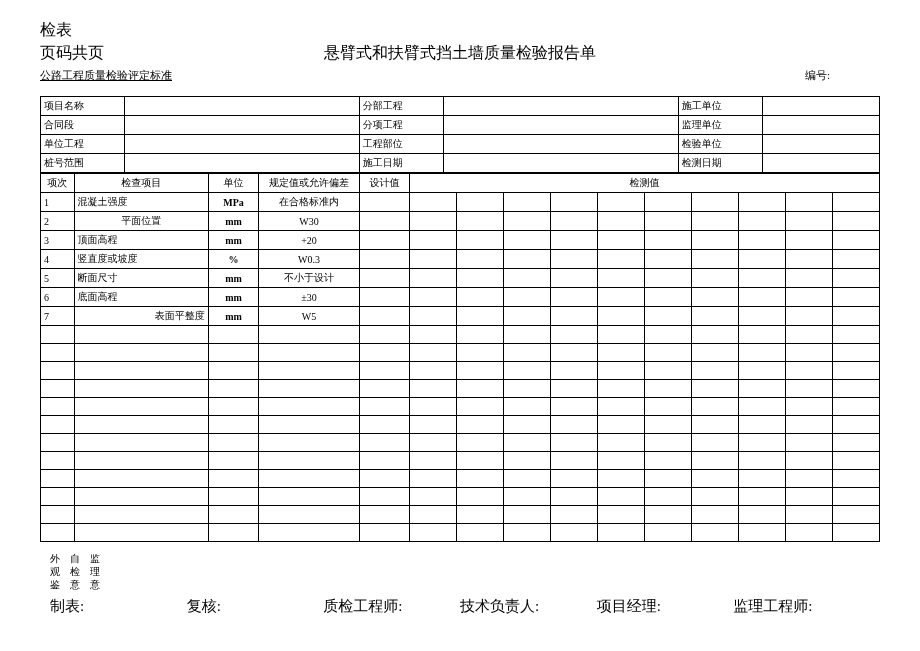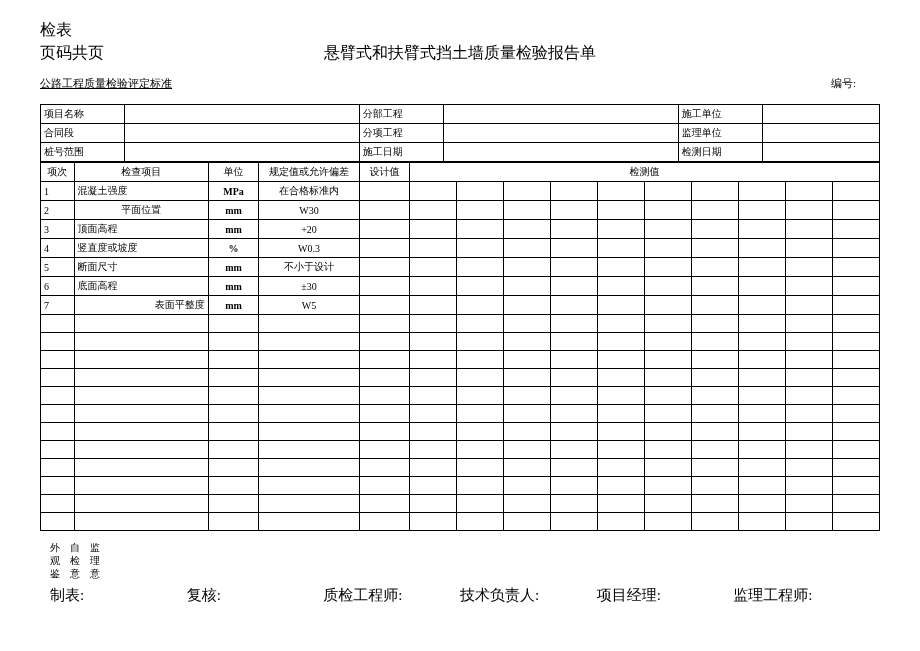--- a/index.html
+++ b/index.html
@@ -16,40 +16,40 @@
     }
     .header-small {
       font-size: 16px;
       margin-bottom: 2px;
     }
     .title-row {
       display: flex;
       align-items: baseline;
       justify-content: center;
       position: relative;
-      margin-bottom: 12px;
+      margin-bottom: 4px;
     }
     .title {
       font-size: 16px;
       font-weight: normal;
       text-align: center;
     }
     .subtitle-row {
       display: flex;
       justify-content: flex-start;
       margin-bottom: 13px;
       position: relative;
     }
     .subtitle {
       text-decoration: underline;
       font-size: 11px;
     }
     .bianhao {
       position: absolute;
-      right: 24px;
+      right: 50px;
       font-size: 11px;
     }
     table {
       border-collapse: collapse;
       width: 100%;
       table-layout: fixed;
     }
     td, th {
       border: 1px solid #000;
       padding: 2px 3px;
@@ -122,20 +122,28 @@
   </tr>
   <tr>
     <td>合同段</td>
         <td></td>
     <td>分项工程</td>
         <td></td>
     <td>监理单位</td>
         <td></td>
   </tr>
   <tr>
+    <td>单位工程</td>
+        <td></td>
+    <td>工程部位</td>
+        <td></td>
+    <td>检验单位</td>
+        <td></td>
+  </tr>
+  <tr>
     <td>桩号范围</td>
         <td></td>
     <td>施工日期</td>
         <td></td>
     <td>检测日期</td>
         <td></td>
   </tr>
 </tbody>
   </table>
 

